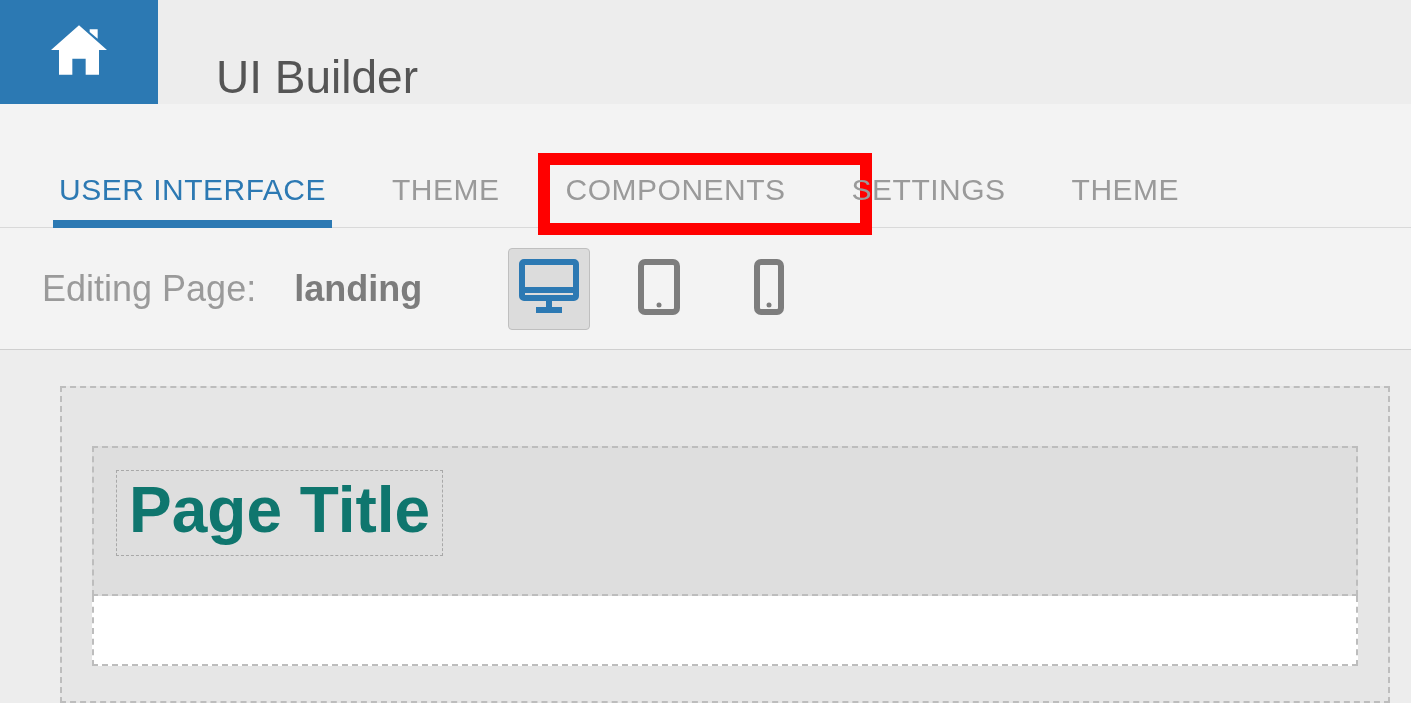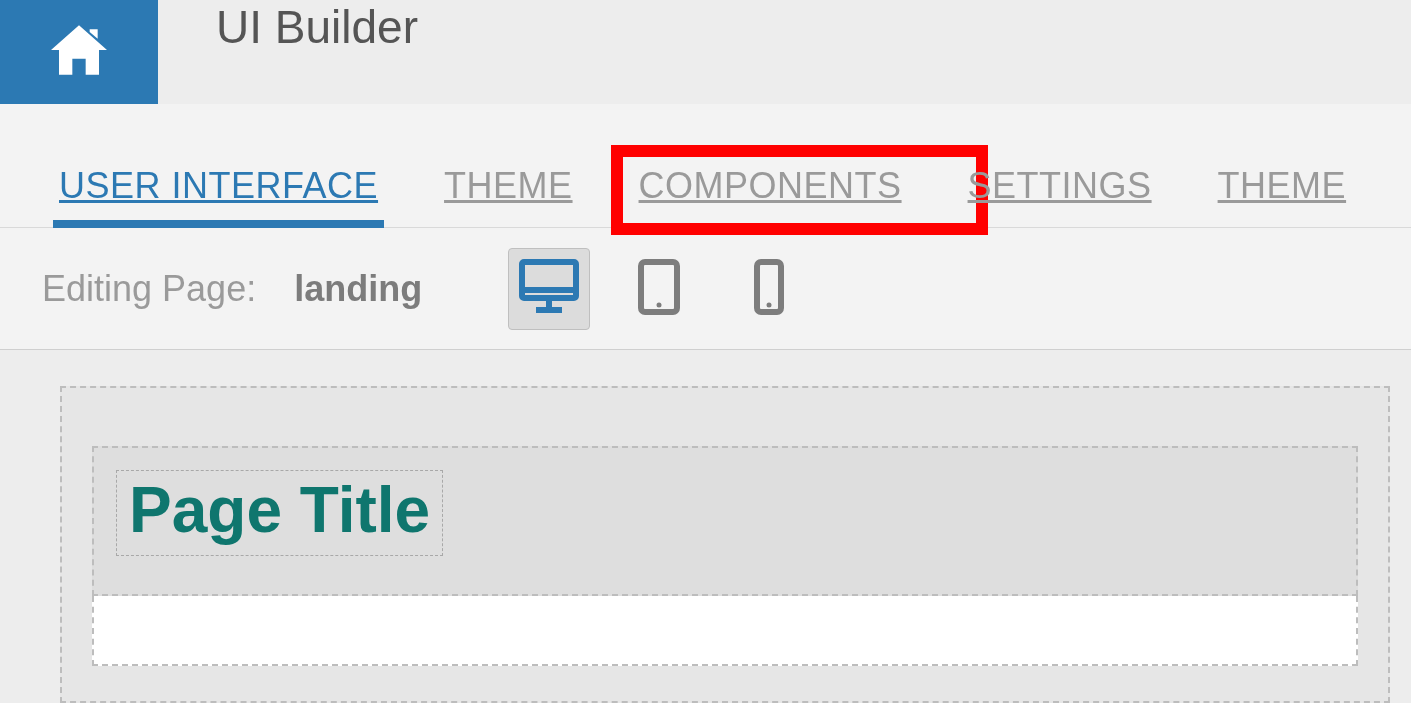--- a/index.html
+++ b/index.html
@@ -1,21 +1,21 @@
 <!DOCTYPE html>
 <html><head>
 <meta charset="utf-8">
 <style>
   * { box-sizing: border-box; margin: 0; padding: 0; }
   html, body { width: 1411px; height: 703px; font-family: "Segoe UI", Arial, sans-serif; background: #ededed; color: #333; }
   
   
   .header {
     display: flex;
-    align-items: flex-start;
+    align-items: flex-end;
     height: 104px;
     background: #ededed;
   }
   .home-btn {
     width: 158px;
     height: 104px;
     background: #2c79b3;
     display: flex;
     align-items: center;
     justify-content: center;
@@ -31,29 +31,28 @@
   
   .tabbar {
     display: flex;
     align-items: flex-end;
     height: 124px;
     padding-left: 55px;
     background: #f3f3f3;
     border-bottom: 1px solid #d9d9d9;
   }
   .tab {
-    font-size: 36px;
+    font-size: 30px;
     font-weight: 400;
     color: #9a9a9a;
     letter-spacing: 0.5px;
     padding: 0 4px 20px 4px;
     margin-right: 58px;
     cursor: pointer;
     position: relative;
-    text-decoration: underline;
   }
   .tab.active {
     color: #2c79b3;
   }
   .tab.active::after {
     content: "";
     position: absolute;
     left: -2px; right: -2px; bottom: -1px;
     height: 8px;
     background: #2c79b3;

